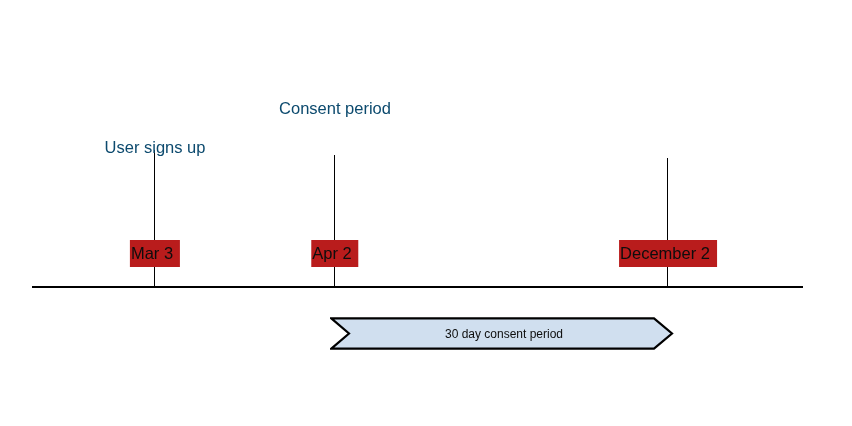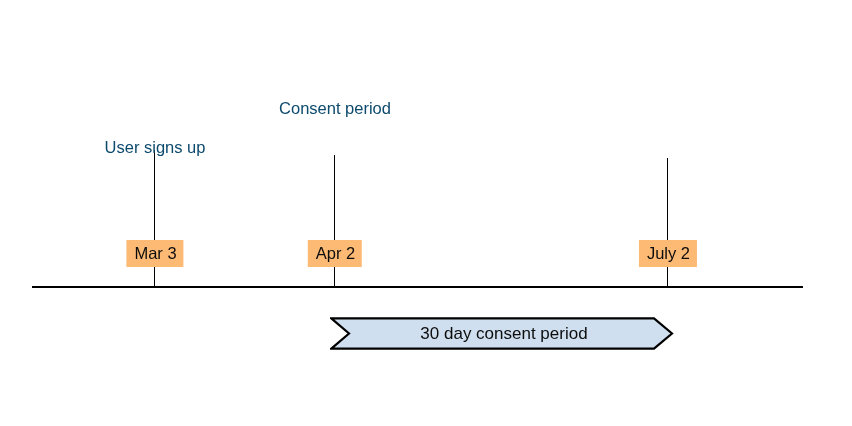--- a/index.html
+++ b/index.html
@@ -51,46 +51,46 @@
     white-space: nowrap;
     font-size: 16.5px;
     line-height: 23px;
     color: #0c4a6e;
     font-family: "Liberation Sans", sans-serif;
   }
   .event-date-chip {
     position: absolute;
     transform: translateX(-50%);
     left: 0;
-    background: #fdba74;
+    background: #b91c1c;
     color: #0d0d0d;
     font-size: 16.5px;
     line-height: 20px;
-    padding: 3px 7px 4px 8px;
+    padding: 3px 7px 4px 1px;
     white-space: nowrap;
     font-family: "Liberation Sans", sans-serif;
   }
 
   
   .period-banner {
     position: absolute;
   }
   .period-banner svg {
     display: block;
   }
   .period-banner-label {
     position: absolute;
     left: 0;
     top: 0;
     width: 100%;
     height: 100%;
     display: flex;
     align-items: center;
     justify-content: center;
-    font-size: 17px;
+    font-size: 12px;
     color: #0d0d0d;
     white-space: nowrap;
     font-family: "Liberation Sans", sans-serif;
     padding-left: 4px;
     box-sizing: border-box;
   }
 </style>
 </head>
 <body>
 
@@ -111,21 +111,21 @@
     <div class="event-caption" style="top:97px;">
       <div>Consent period</div>
     </div>
     <div class="event-date-chip" style="top:240px;">Apr 2</div>
   </div>
 
   <div class="event" style="left:668px;">
     <div class="event-tick" style="top:158px; height:129px;"></div>
     <div class="event-caption" style="top:97px;">
     </div>
-    <div class="event-date-chip" style="top:240px;">July 2</div>
+    <div class="event-date-chip" style="top:240px;">December 2</div>
   </div>
 
   <div class="period-banner" style="left:330px; top:317px; width:344px; height:33px;">
     <svg width="344" height="33" viewBox="0 0 344 33">
       <polygon points="1.3,1.3 324,1.3 342,16.5 324,31.7 1.3,31.7 19,16.5" fill="#d0dfef" stroke="#000000" stroke-width="2.2" stroke-linejoin="miter"></polygon>
     </svg>
     <div class="period-banner-label">30 day consent period</div>
   </div>
 
 </div>

